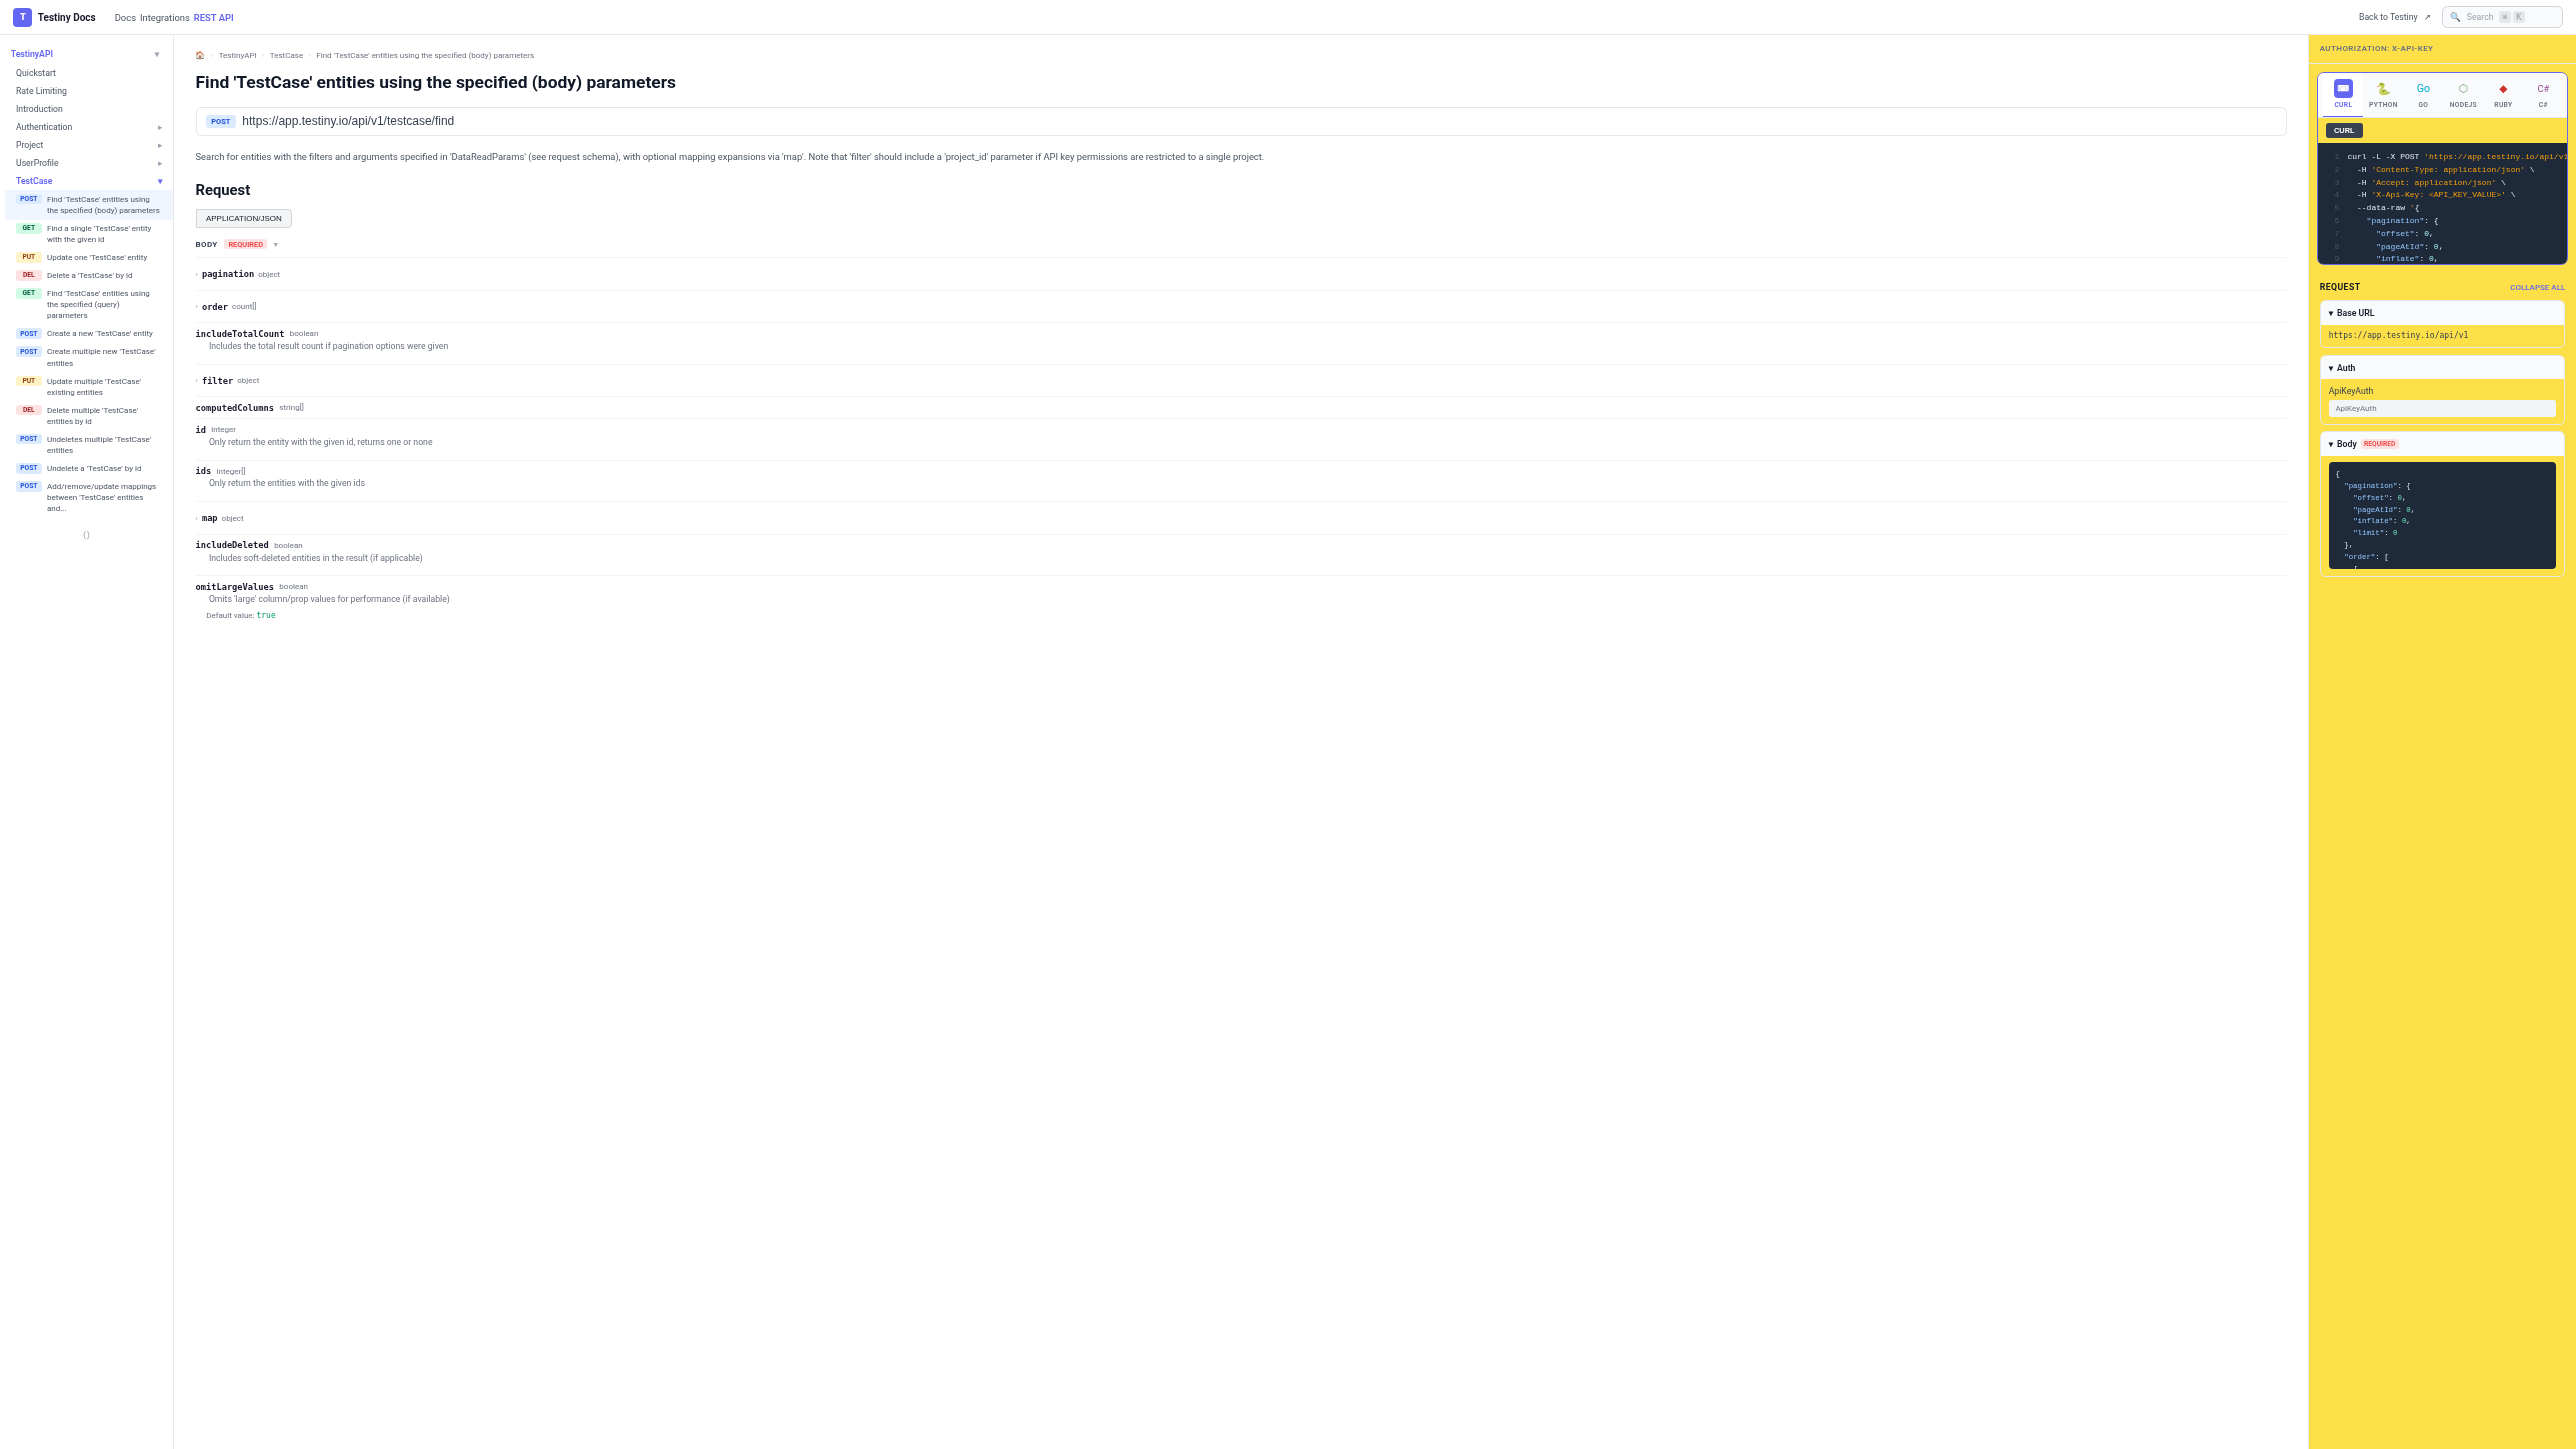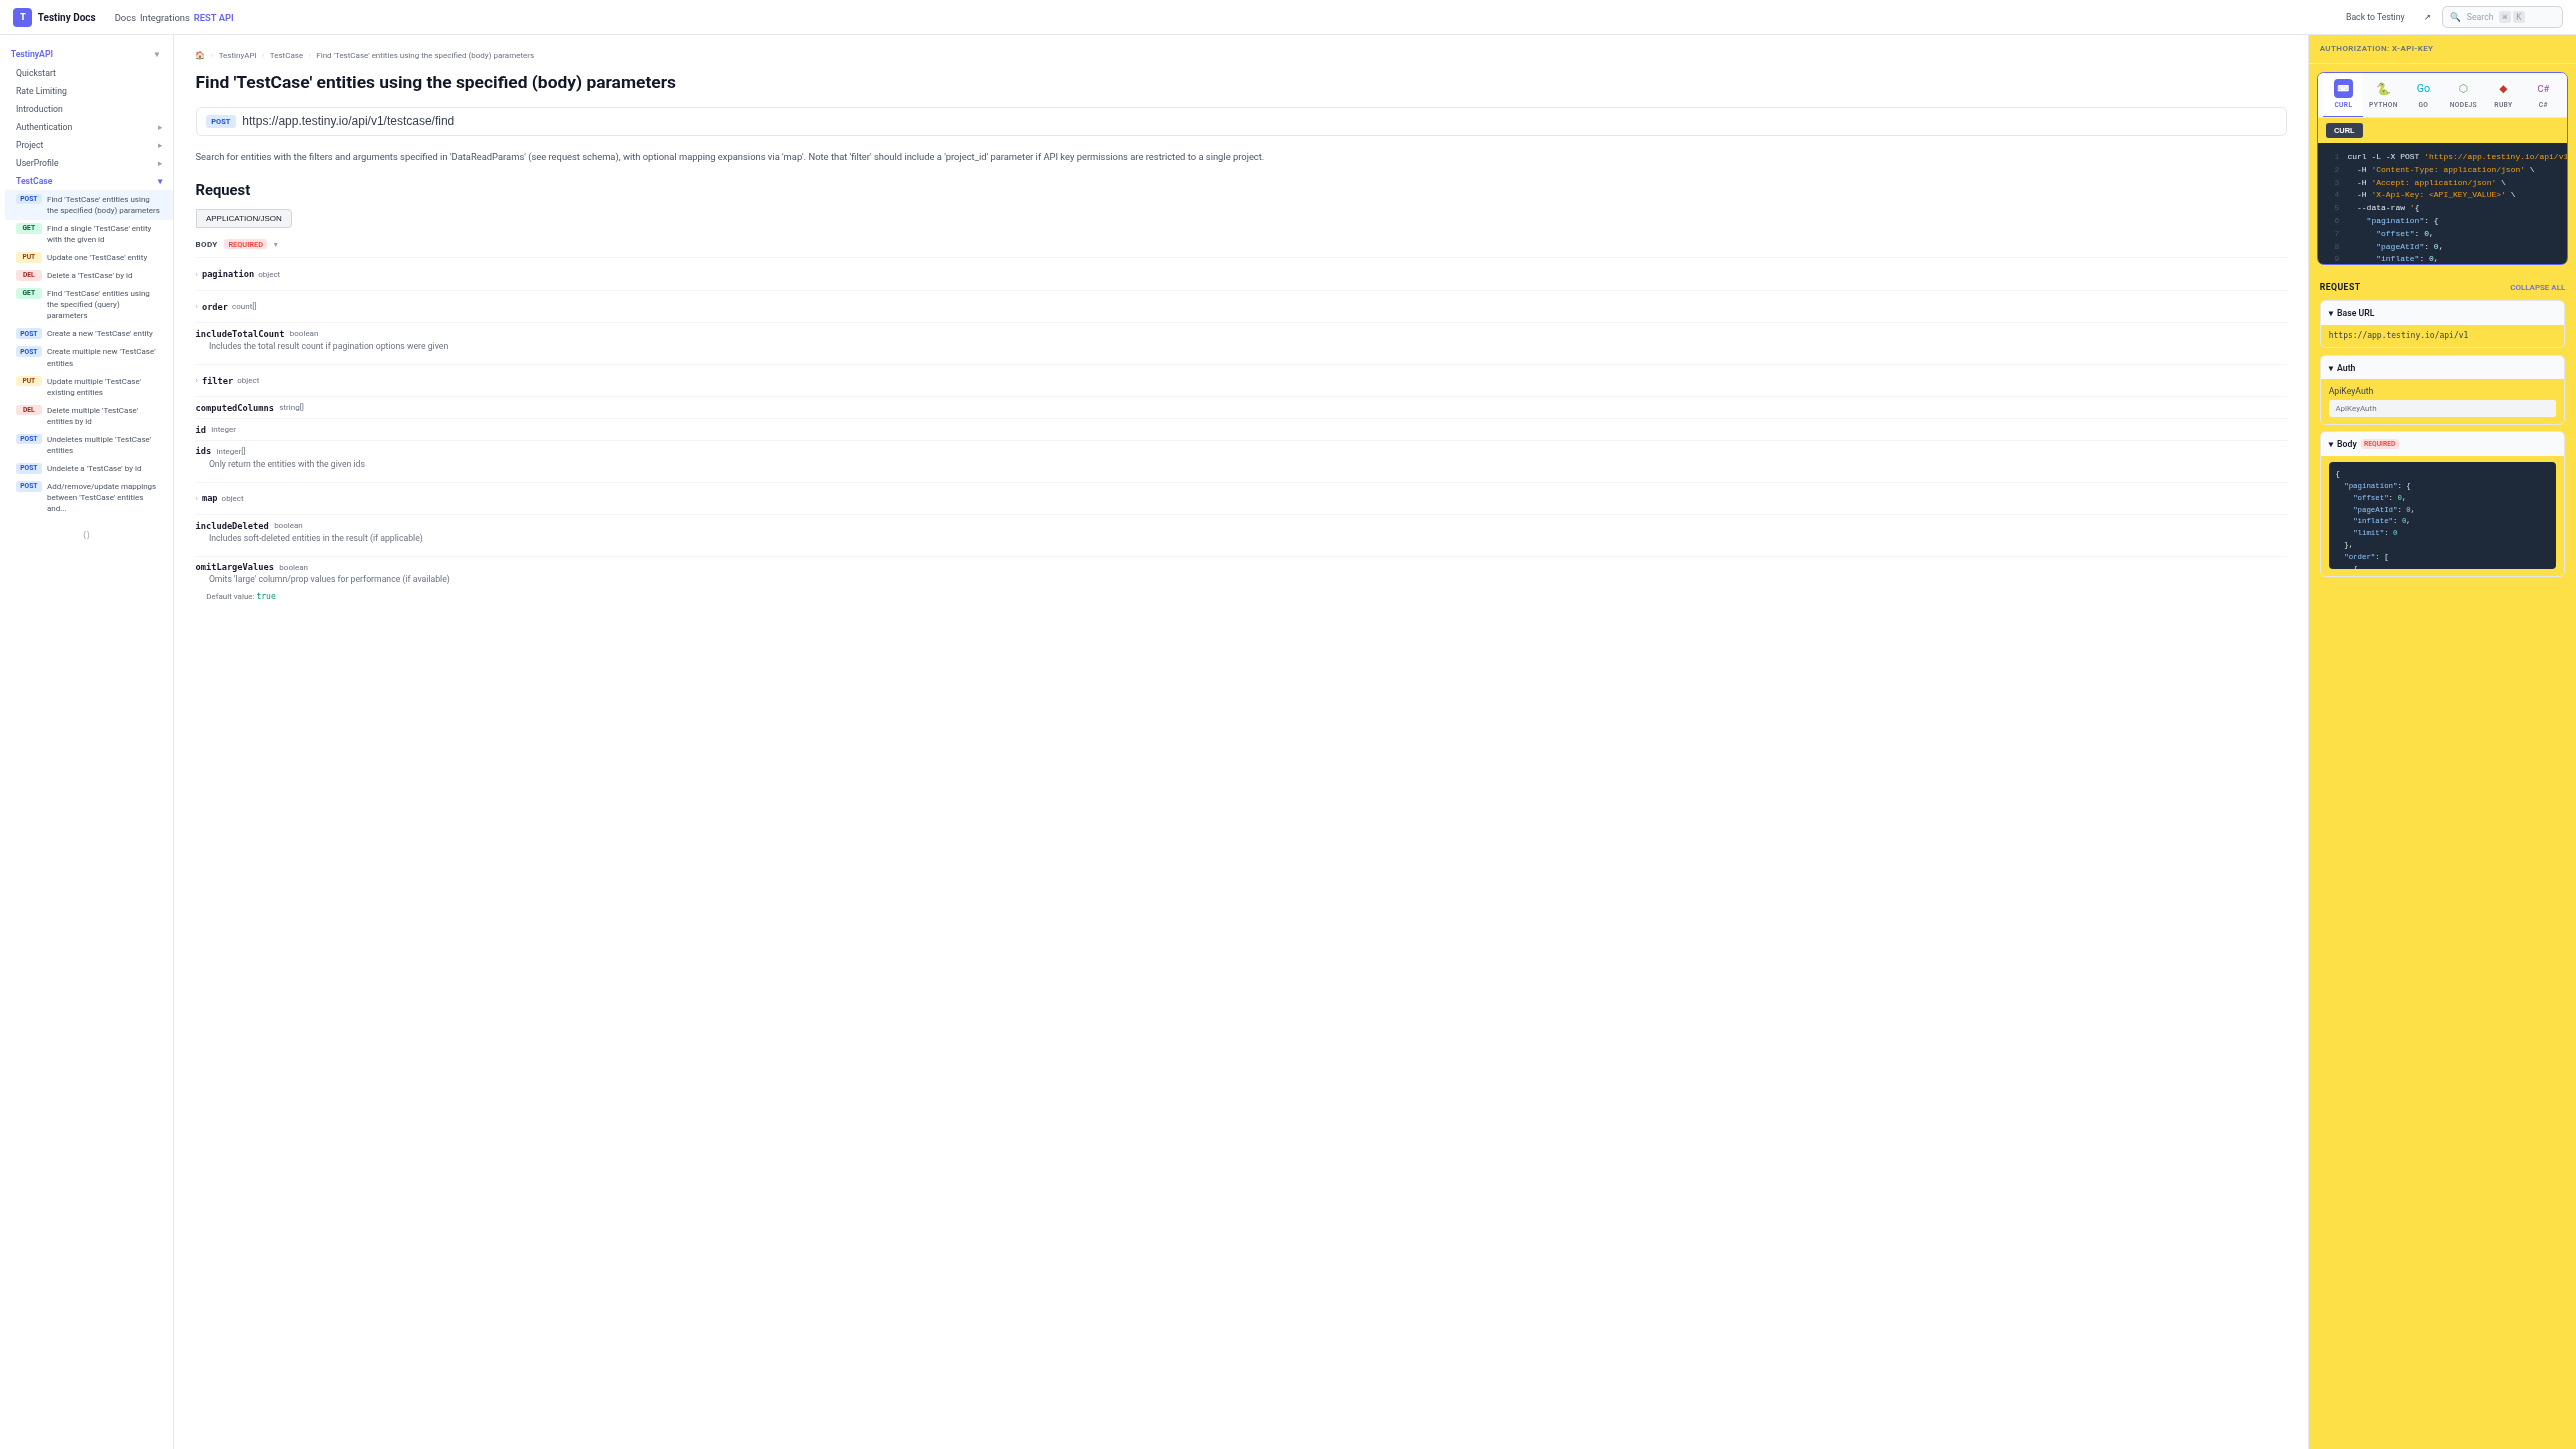--- a/index.html
+++ b/index.html
@@ -6,21 +6,21 @@
     body { font-family: -apple-system, BlinkMacSystemFont, 'Segoe UI', Roboto, sans-serif; font-size: 9.4px; color: #1a1a2e; background: #fff; display: flex; flex-direction: column; height: 100vh; overflow: hidden; }
 
     
     .top-nav { display: flex; align-items: center; padding: 0 13.4px; height: 35px; background: #fff; border-bottom: 0.7px solid #e5e7eb; flex-shrink: 0; }
     .nav-logo { display: flex; align-items: center; gap: 5.4px; font-weight: 700; font-size: 10px; color: #1a1a2e; margin-right: 19px; text-decoration: none; }
     .logo-box { width: 19px; height: 19px; background: #6366f1; border-radius: 4px; display: flex; align-items: center; justify-content: center; color: #fff; font-weight: 900; font-size: 8.7px; }
     .nav-links { display: flex; gap: 4px; }
     .nav-link { font-size: 9.4px; color: #4b5563; text-decoration: none; padding: 2.7px 0; }
     .nav-link.active { color: #6366f1; font-weight: 600; }
     .nav-right { margin-left: auto; display: flex; align-items: center; gap: 10.7px; }
-    .back-link { font-size: 8.7px; color: #4b5563; display: flex; align-items: center; gap: 19px; text-decoration: none; }
+    .back-link { font-size: 8.7px; color: #4b5563; display: flex; align-items: center; gap: 6px; text-decoration: none; }
     .search-box { display: flex; align-items: center; gap: 5.4px; border: 0.7px solid #d1d5db; border-radius: 5.4px; padding: 4px 8px; min-width: 121px; background: #f9fafb; cursor: pointer; }
     .search-box span { font-size: 8.7px; color: #9ca3af; }
     .search-kbd { display: flex; gap: 2px; }
     .kbd { background: #e5e7eb; border-radius: 2px; padding: 0.7px 3.4px; font-size: 7.4px; color: #6b7280; font-family: monospace; }
 
     
     .main-layout { display: flex; flex: 1; overflow: hidden; }
 
     
     .sidebar { width: 174px; flex-shrink: 0; border-right: 0.7px solid #e5e7eb; overflow-y: auto; padding: 8px 0; background: #fff; }
@@ -311,20 +311,21 @@
           <span class="param-name">computedColumns</span>
           <span class="param-type">string[]</span>
         </div>
       </div>
 
       <div class="param-row">
         <div class="param-row-header">
           <span class="param-name">id</span>
           <span class="param-type">integer</span>
         </div>
+        <p class="param-desc">Only return the entity with the given id, returns one or none</p>
       </div>
 
       <div class="param-row">
         <div class="param-row-header">
           <span class="param-name">ids</span>
           <span class="param-type">integer[]</span>
         </div>
         <p class="param-desc">Only return the entities with the given ids</p>
       </div>
 

